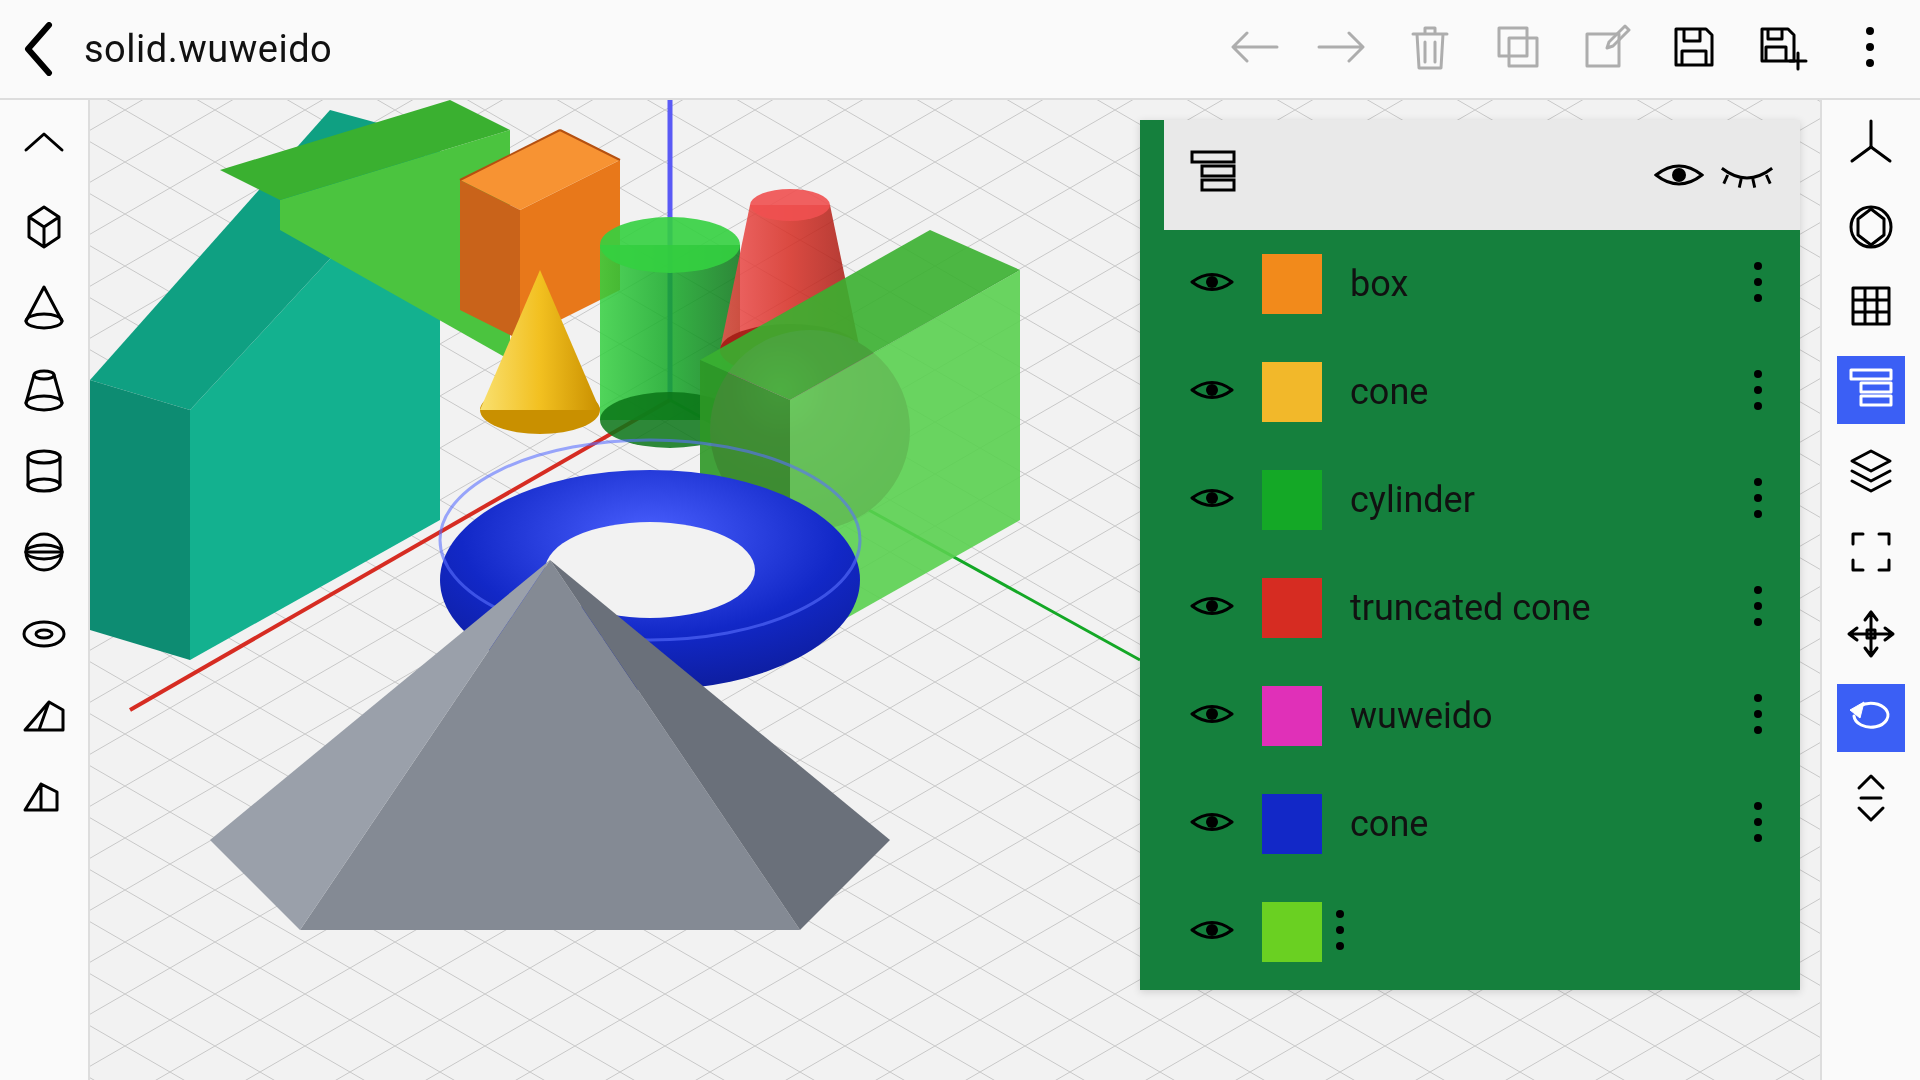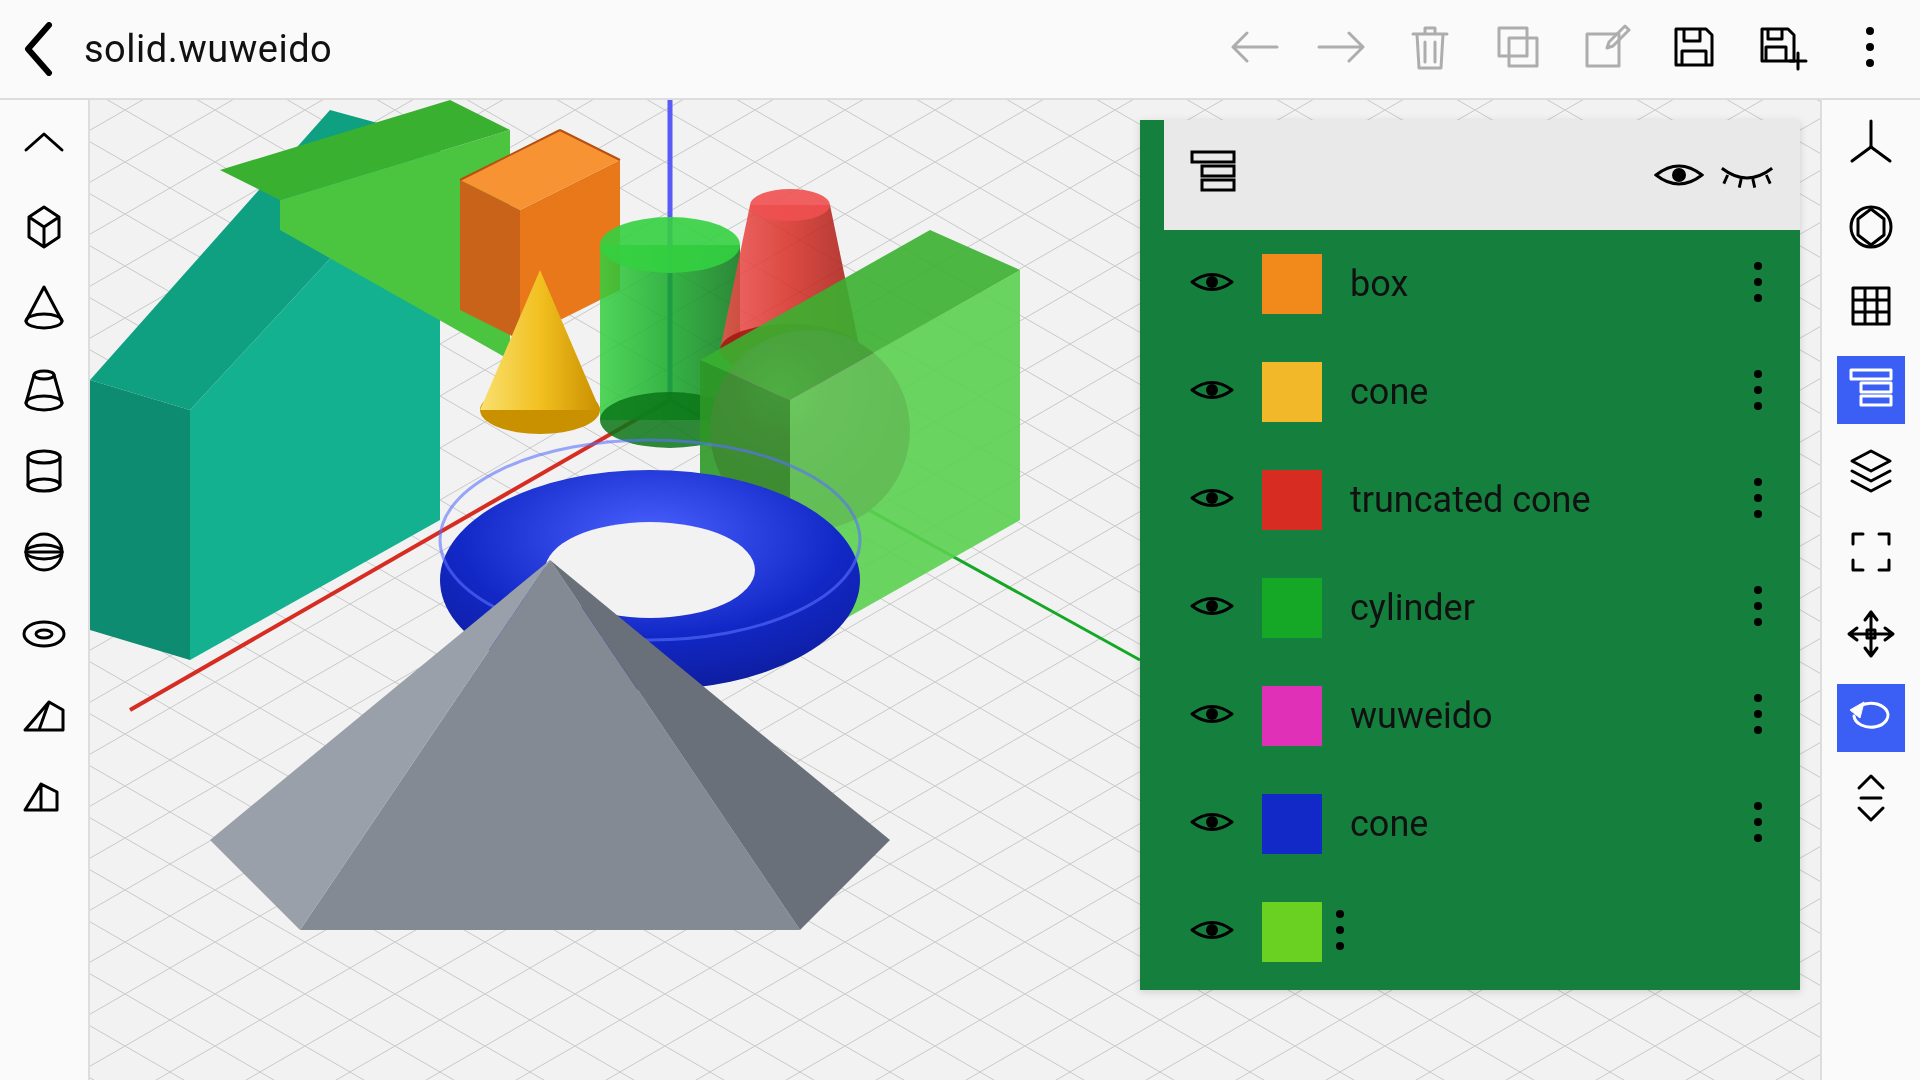--- a/index.html
+++ b/index.html
@@ -340,39 +340,39 @@
                   </svg></span>
               </div>
             </div>
             <div class="layer-row">
               <div class="layer-eye">
                 <span><svg width="44" height="30" viewBox="0 0 44 30">
                     <path d="M2 15 Q22 0 42 15 Q22 30 2 15 Z" stroke="#000" stroke-width="3" fill="none" stroke-linejoin="round" stroke-linecap="round"></path>
                     <circle cx="22" cy="15" r="6" fill="#000"></circle>
                   </svg></span>
               </div>
+              <div class="layer-swatch" style="background: rgb(20, 168, 38);"></div>
+              <div class="layer-label">cylinder</div>
+              <div class="layer-more">
+                <span><svg width="16" height="48" viewBox="0 0 16 48">
+                    <circle cx="8" cy="8" r="4" fill="#000"></circle>
+                    <circle cx="8" cy="24" r="4" fill="#000"></circle>
+                    <circle cx="8" cy="40" r="4" fill="#000"></circle>
+                  </svg></span>
+              </div>
+            </div>
+            <div class="layer-row">
+              <div class="layer-eye">
+                <span><svg width="44" height="30" viewBox="0 0 44 30">
+                    <path d="M2 15 Q22 0 42 15 Q22 30 2 15 Z" stroke="#000" stroke-width="3" fill="none" stroke-linejoin="round" stroke-linecap="round"></path>
+                    <circle cx="22" cy="15" r="6" fill="#000"></circle>
+                  </svg></span>
+              </div>
               <div class="layer-swatch" style="background: rgb(214, 44, 34);"></div>
               <div class="layer-label">truncated cone</div>
-              <div class="layer-more">
-                <span><svg width="16" height="48" viewBox="0 0 16 48">
-                    <circle cx="8" cy="8" r="4" fill="#000"></circle>
-                    <circle cx="8" cy="24" r="4" fill="#000"></circle>
-                    <circle cx="8" cy="40" r="4" fill="#000"></circle>
-                  </svg></span>
-              </div>
-            </div>
-            <div class="layer-row">
-              <div class="layer-eye">
-                <span><svg width="44" height="30" viewBox="0 0 44 30">
-                    <path d="M2 15 Q22 0 42 15 Q22 30 2 15 Z" stroke="#000" stroke-width="3" fill="none" stroke-linejoin="round" stroke-linecap="round"></path>
-                    <circle cx="22" cy="15" r="6" fill="#000"></circle>
-                  </svg></span>
-              </div>
-              <div class="layer-swatch" style="background: rgb(20, 168, 38);"></div>
-              <div class="layer-label">cylinder</div>
               <div class="layer-more">
                 <span><svg width="16" height="48" viewBox="0 0 16 48">
                     <circle cx="8" cy="8" r="4" fill="#000"></circle>
                     <circle cx="8" cy="24" r="4" fill="#000"></circle>
                     <circle cx="8" cy="40" r="4" fill="#000"></circle>
                   </svg></span>
               </div>
             </div>
             <div class="layer-row">
               <div class="layer-eye">

